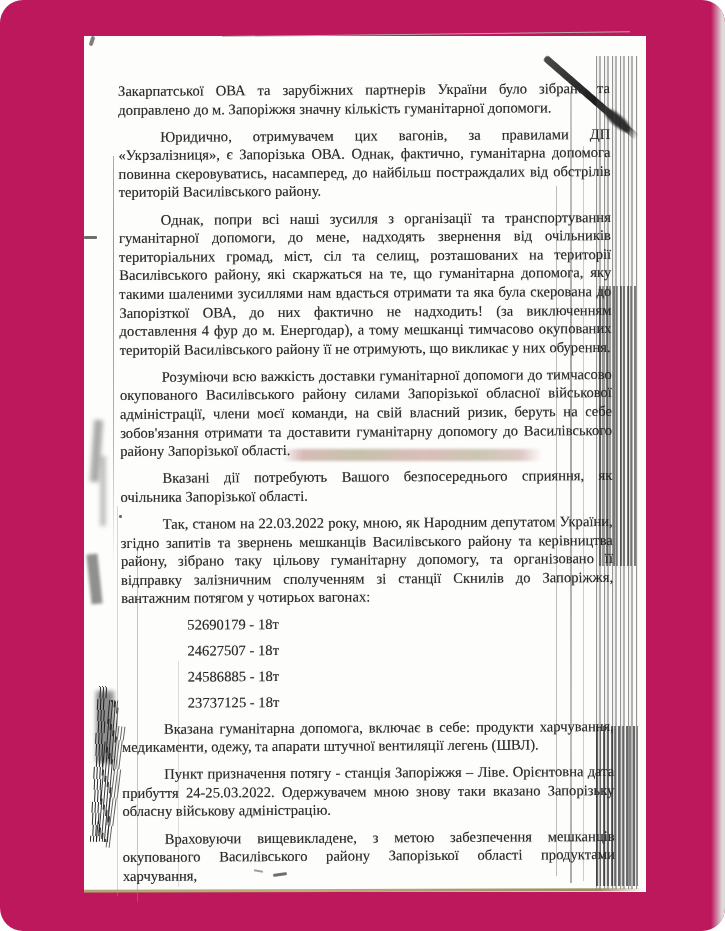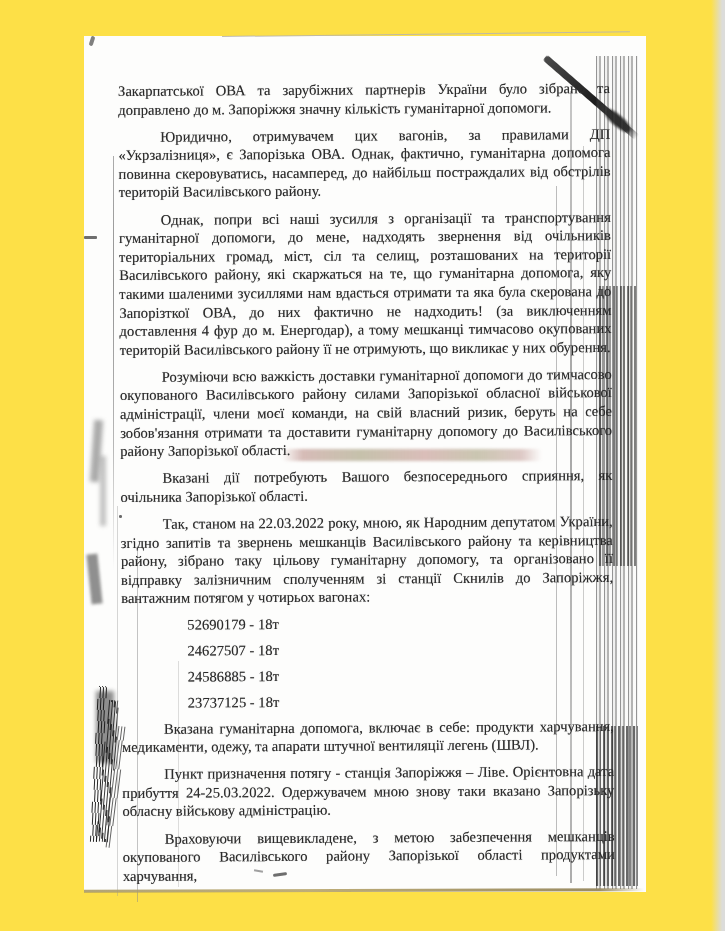--- a/index.html
+++ b/index.html
@@ -1,18 +1,18 @@
 <!DOCTYPE html>
 <html><head>
 <meta charset="utf-8">
 <style>
   html,body{margin:0;padding:0;background:#ffffff;}
   .canvas{
     position:relative;width:725px;height:931px;overflow:hidden;
-    background:#fde047;font-family:"Liberation Serif", serif;
+    background:#be185d;font-family:"Liberation Serif", serif;border-radius:23px;
   }
   .scan-right-band{
     position:absolute;right:0;top:0;width:14px;height:100%;
     background:linear-gradient(90deg, rgba(210,210,210,0) 0%, #dcdcda 80%);
   }
   .paper{
     position:absolute;left:84px;top:36px;width:562px;height:856px;
     background:#fdfdfc;
   }
   

